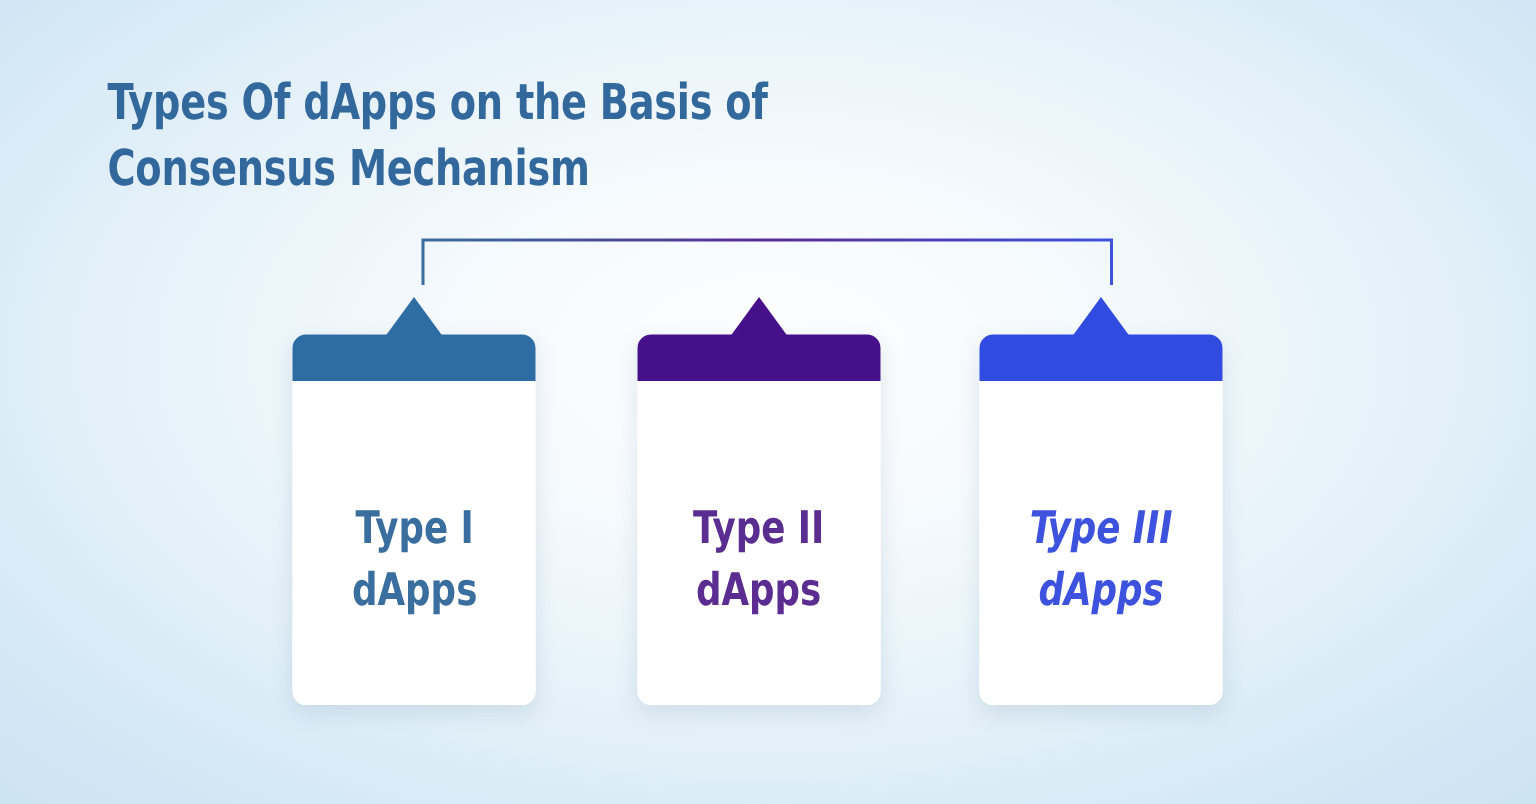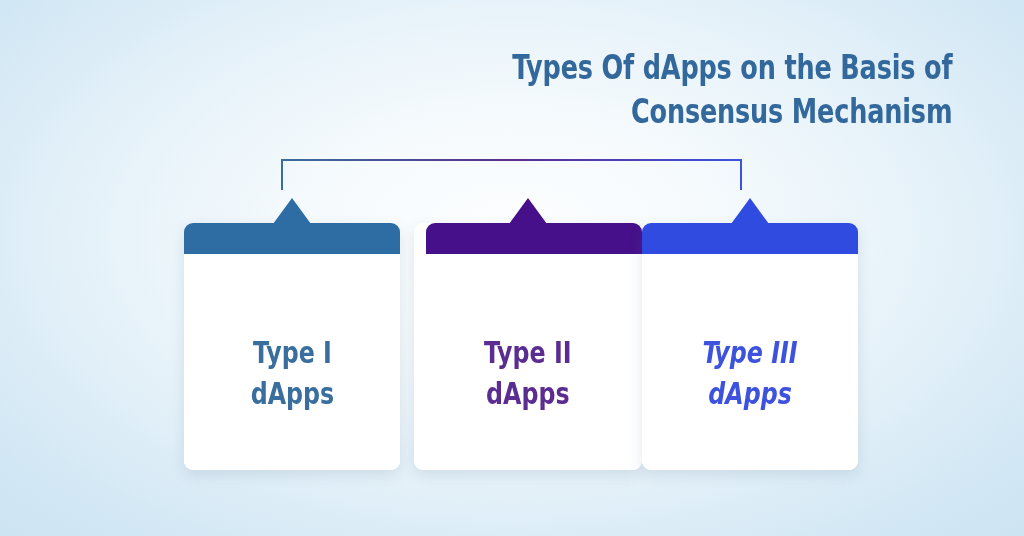--- a/index.html
+++ b/index.html
@@ -27,21 +27,21 @@
         #c8e1f2 100%);
     overflow: hidden;
   }
 
   
   #title-block {
     position: absolute;
     left: 0;
     top: 46px;
     width: 1024px;
-    text-align: right;
+    text-align: left;
   }
   .title-line {
     font-family: "DejaVu Sans Condensed", "Liberation Sans Narrow", "Liberation Sans", sans-serif;
     font-weight: bold;
     font-size: 33px;
     line-height: 44px;
     letter-spacing: -0.2px;
     color: #33689c;
     transform: scaleX(0.86);
     transform-origin: center center;
@@ -63,26 +63,27 @@
     position: absolute;
     left: 184px;
     top: 198px;
     width: 656px;
     height: 272px;
   }
 
   .card {
     position: absolute;
     top: 25px;
-    width: 216px;
+    width: 162px;
     height: 247px;
     background: #ffffff;
     border-radius: 9px;
     box-shadow: 0 5px 14px rgba(80, 110, 140, 0.16);
     overflow: visible;
+    margin-left: 11px;
   }
   .card-pointer {
     position: absolute;
     left: 50%;
     top: -25px;
     margin-left: -19px;
     width: 0;
     height: 0;
     border-left: 19px solid transparent;
     border-right: 19px solid transparent;
@@ -154,21 +155,21 @@
 
     <div class="card" id="card-1" style="color: rgb(46, 109, 164);">
       <div class="card-pointer"></div>
       <div class="card-header"></div>
       <div class="card-body">
         <div class="card-label" style="color: rgb(58, 110, 158);">Type I
 dApps</div>
       </div>
     </div>
 
-    <div class="card" id="card-2" style="color: rgb(70, 16, 138); padding-left: 12px;">
+    <div class="card" id="card-2" style="color: rgb(70, 16, 138);">
       <div class="card-pointer"></div>
       <div class="card-header"></div>
       <div class="card-body">
         <div class="card-label" style="color: rgb(91, 45, 145);">Type II
 dApps</div>
       </div>
     </div>
 
     <div class="card" id="card-3" style="color: rgb(47, 75, 224);">
       <div class="card-pointer"></div>

